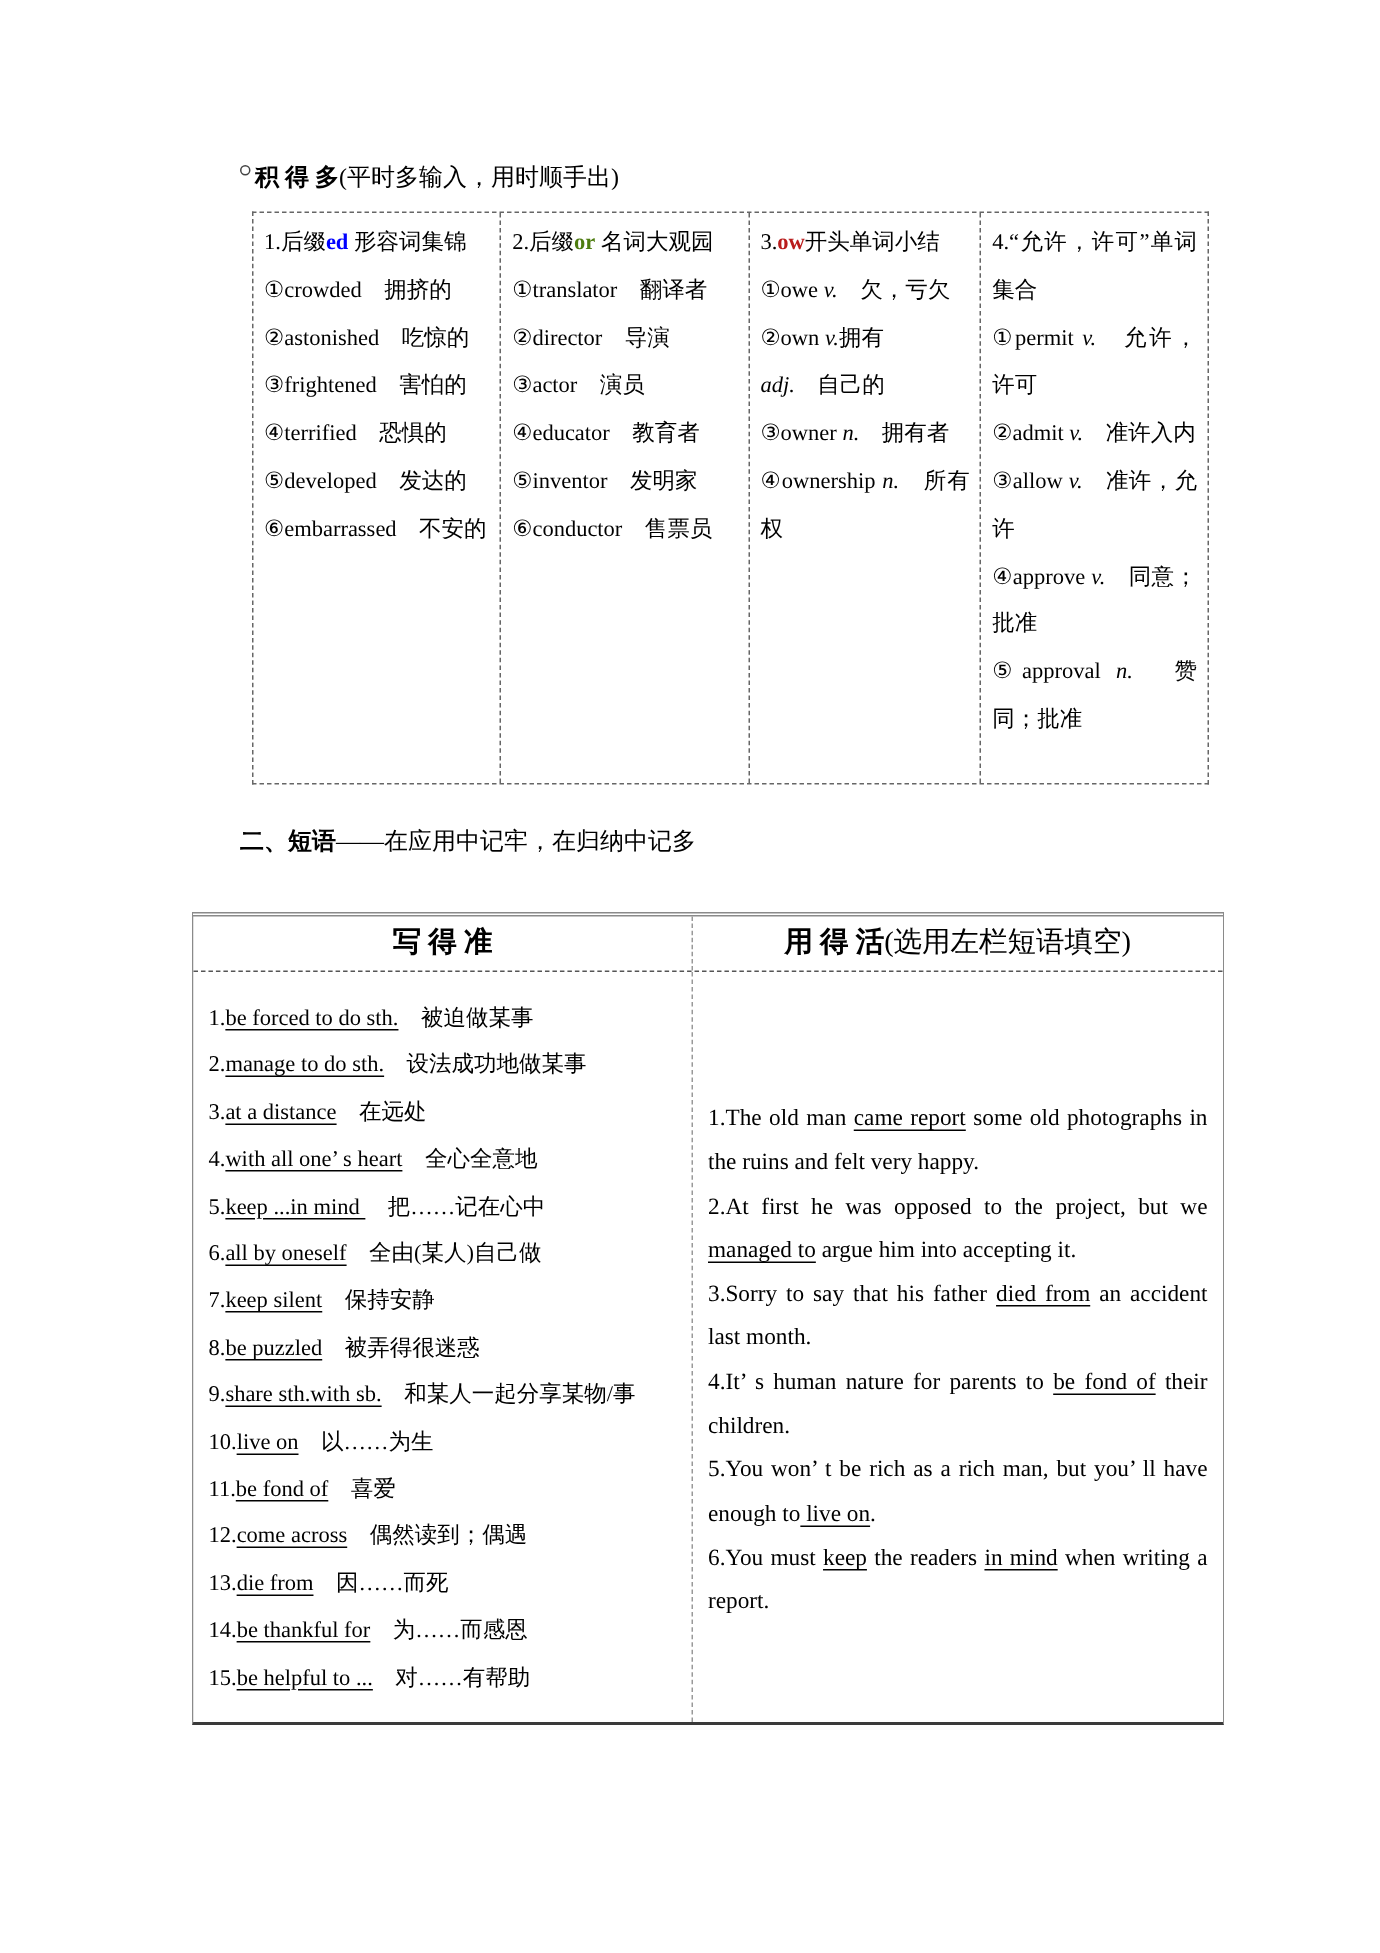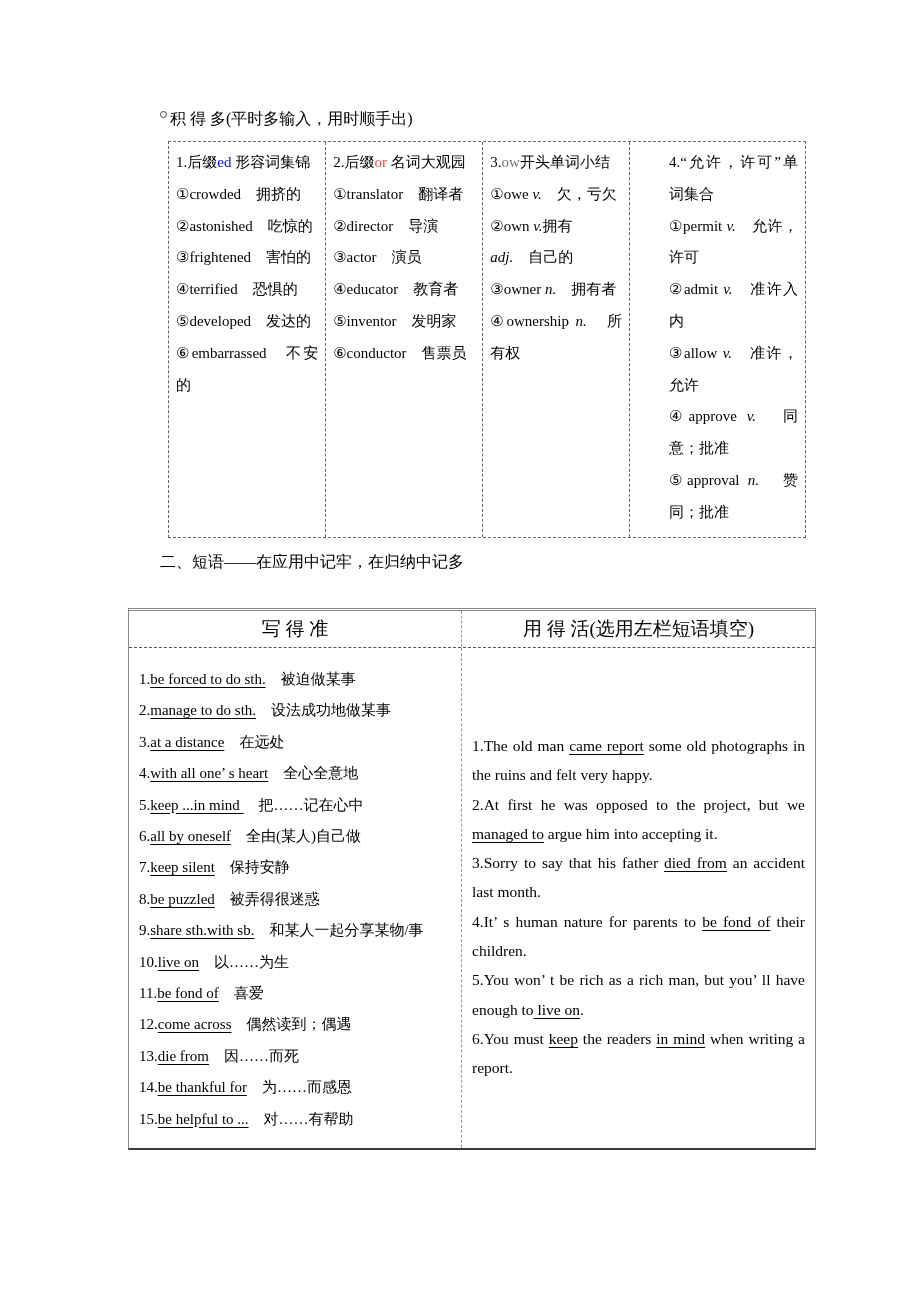--- a/index.html
+++ b/index.html
@@ -7,21 +7,21 @@
     padding: 0;
     background: #ffffff;
     width: 920px;
     height: 1302px;
     font-family: "Liberation Serif", "DejaVu Serif", serif;
     color: #000;
     position: relative;
   }
   .page { position: absolute; inset: 0; width: 920px; height: 1302px; }
 
-  .b { font-weight: normal; }
+  .b { font-weight: bold; }
   .i { font-style: italic; }
   .u { text-decoration: underline; text-underline-offset: 3px; text-decoration-thickness: 1px; }
 
   
   .sec1-head {
     position: absolute; left: 160px; top: 106px;
     font-size: 16px; line-height: 26px; white-space: nowrap;
   }
   .ring-bullet {
     display: inline-block; width: 5px; height: 5px;
@@ -38,21 +38,21 @@
     display: flex; align-items: stretch;
     background: #fff;
   }
   .vcol {
     box-sizing: border-box;
     border-right: 1px dashed #666;
     padding: 5px 7px 8px 7px;
     font-size: 15px;
     text-align: justify;
   }
-  .vcol:last-child { border-right: none; margin-left: 32px; }
+  .vcol:last-child { border-right: none; }
   .vcol p { margin: 0; line-height: 31.8px; }
 
   
   .sec2-head {
     position: absolute; left: 160px; top: 549px;
     font-size: 16px; line-height: 26px; white-space: nowrap;
   }
 
   
   .phrase-table {
@@ -90,30 +90,30 @@
       <div class="vcol" style="width: 166px;">
         <p><span>1.后缀</span><span class="b" style="color: rgb(0, 0, 255);">ed</span><span> 形容词集锦</span></p>
         <p><span>①crowded　拥挤的</span></p>
         <p><span>②astonished　吃惊的</span></p>
         <p><span>③frightened　害怕的</span></p>
         <p><span>④terrified　恐惧的</span></p>
         <p><span>⑤developed　发达的</span></p>
         <p><span>⑥embarrassed　不安的</span></p>
       </div>
       <div class="vcol" style="width: 166px;">
-        <p><span>2.后缀</span><span class="b" style="color: #ef4444;">or</span><span> 名词大观园</span></p>
+        <p><span>2.后缀</span><span class="b" style="color: #4d7c0f;">or</span><span> 名词大观园</span></p>
         <p><span>①translator　翻译者</span></p>
         <p><span>②director　导演</span></p>
         <p><span>③actor　演员</span></p>
         <p><span>④educator　教育者</span></p>
         <p><span>⑤inventor　发明家</span></p>
         <p><span>⑥conductor　售票员</span></p>
       </div>
       <div class="vcol" style="width: 155px;">
-        <p><span>3.</span><span class="b" style="color: #737373;">ow</span><span>开头单词小结</span></p>
+        <p><span>3.</span><span class="b" style="color: #b91c1c;">ow</span><span>开头单词小结</span></p>
         <p><span>①owe </span><span class="i">v.</span><span>　欠，亏欠</span></p>
         <p><span>②own </span><span class="i">v.</span><span>拥有</span></p>
         <p><span class="i">adj.</span><span>　自己的</span></p>
         <p><span>③owner </span><span class="i">n.</span><span>　拥有者</span></p>
         <p><span>④ownership </span><span class="i">n.</span><span>　所有权</span></p>
       </div>
       <div class="vcol" style="width: 151px;">
         <p><span>4.“允许，许可”单词集合</span></p>
         <p><span>①permit </span><span class="i">v.</span><span>　允许，许可</span></p>
         <p><span>②admit </span><span class="i">v.</span><span>　准许入内</span></p>

